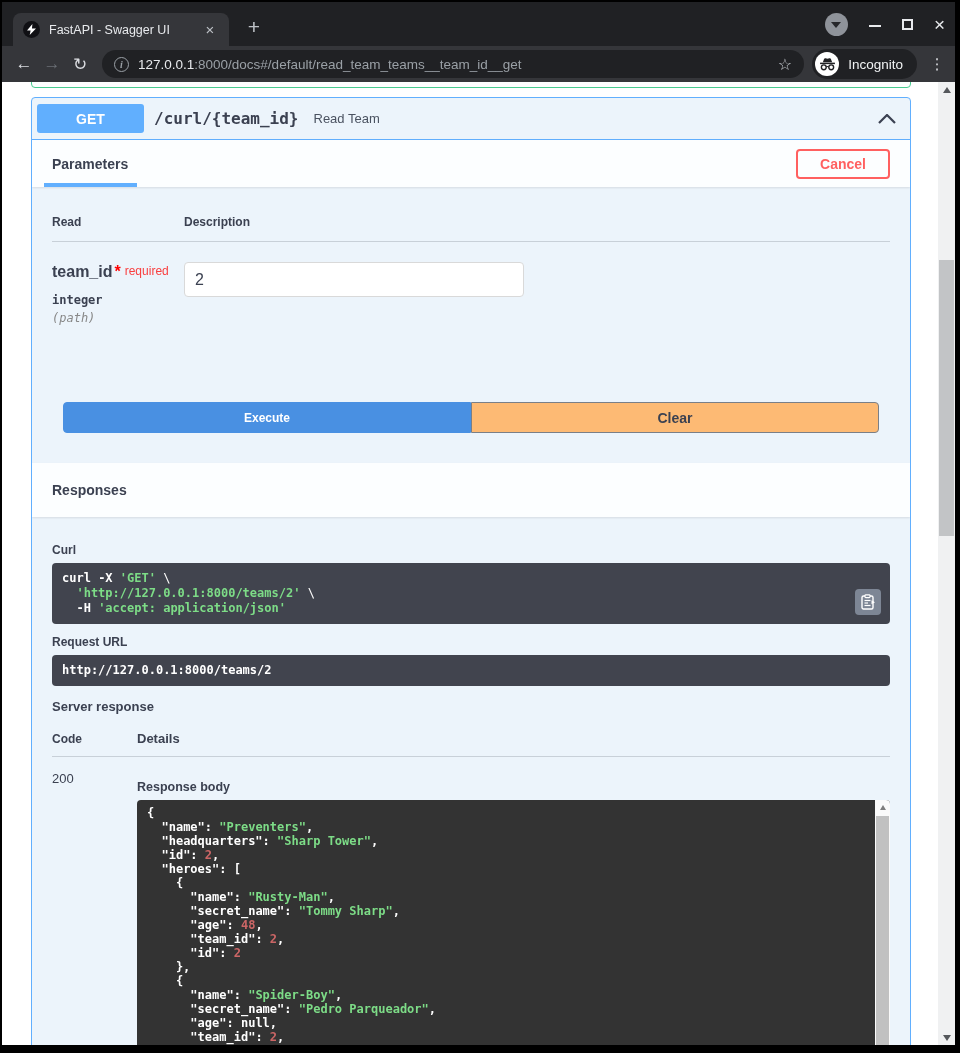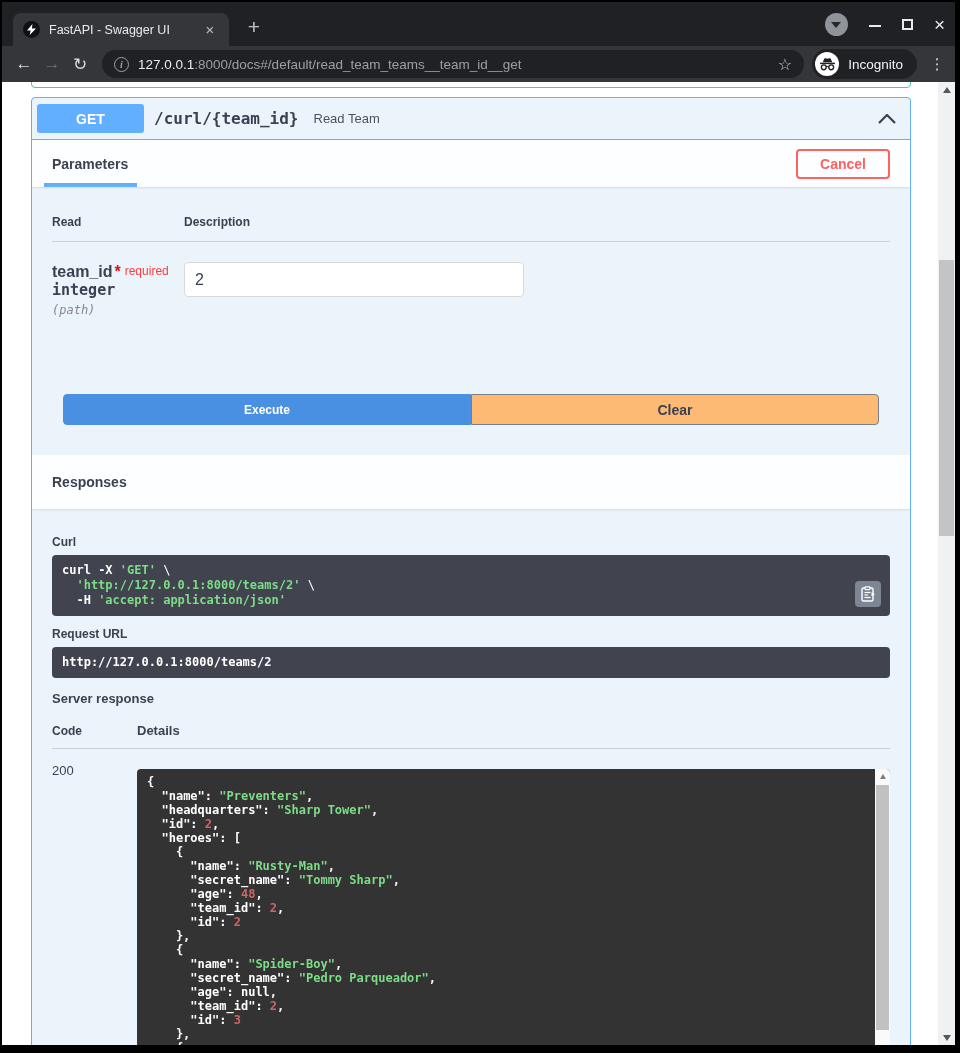--- a/index.html
+++ b/index.html
@@ -89,22 +89,22 @@
             font-family:"Liberation Sans",sans-serif; }
 
   .params-body { padding:28px 20px 0; }
   .cols { display:flex; font-size:12px; font-weight:700; color:#3b4151;
           padding-bottom:12px; border-bottom:1px solid rgba(59,65,81,.2); }
   .w132 { width:132px; flex:none; }
   .prow { display:flex; margin-top:20px; }
   .pname { font-size:16px; font-weight:700; color:#3b4151; line-height:19px; }
   .pstar { color:#f00; margin-left:2px; }
   .preq { color:#f93e3e; font-size:12px; font-weight:400; vertical-align:top; margin-left:4px;margin-top:23px; }
-  .ptype { font-family:"DejaVu Sans Mono",monospace; font-weight:700; font-size:15px;
-           color:#3b4151; margin-top:0; }
+  .ptype { font-family:"DejaVu Sans Mono",monospace; font-weight:700; font-size:12px;
+           color:#3b4151; margin-top:12px; }
   .pin { font-family:"DejaVu Sans Mono",monospace; font-style:italic; font-size:12px;
          color:#888; margin-top:4px; }
   .pinput { width:340px; height:35px; border:1px solid #d9d9d9; border-radius:4px;
             padding:0 10px; font-size:16px; color:#3b4151; background:#fff;
             font-family:"Liberation Sans",sans-serif; }
   .exec-row { display:flex; margin:77px 11px 30px; height:31px; }
   .execute { flex:1; background:#4990e2; border:1px solid #4990e2; border-radius:4px 0 0 4px;
              color:#fff; font-weight:700; font-size:12px; font-family:"Liberation Sans",sans-serif; }
   .clearbtn { flex:1; background:#fdba74; border:1px solid #7a7f87; border-radius:0 4px 4px 0;
               color:#3b4151; font-weight:700; font-size:14px; font-family:"Liberation Sans",sans-serif; }
@@ -265,20 +265,21 @@
           <div class="srvresp">Server response</div>
 
           <div class="codecols">
             <span class="w85 code-col">Code</span>
             <span class="det-col">Details</span>
           </div>
 
           <div class="resprow">
             <div class="w85 statuscode">200</div>
             <div class="respdetails">
+              <div class="rb-lbl">Response body</div>
               <div class="respblock">
                 <pre class="json">{
   <span class="jk">"name"</span>: <span class="js">"Preventers"</span>,
   <span class="jk">"headquarters"</span>: <span class="js">"Sharp Tower"</span>,
   <span class="jk">"id"</span>: <span class="jn">2</span>,
   <span class="jk">"heroes"</span>: [
     {
       <span class="jk">"name"</span>: <span class="js">"Rusty-Man"</span>,
       <span class="jk">"secret_name"</span>: <span class="js">"Tommy Sharp"</span>,
       <span class="jk">"age"</span>: <span class="jn">48</span>,

